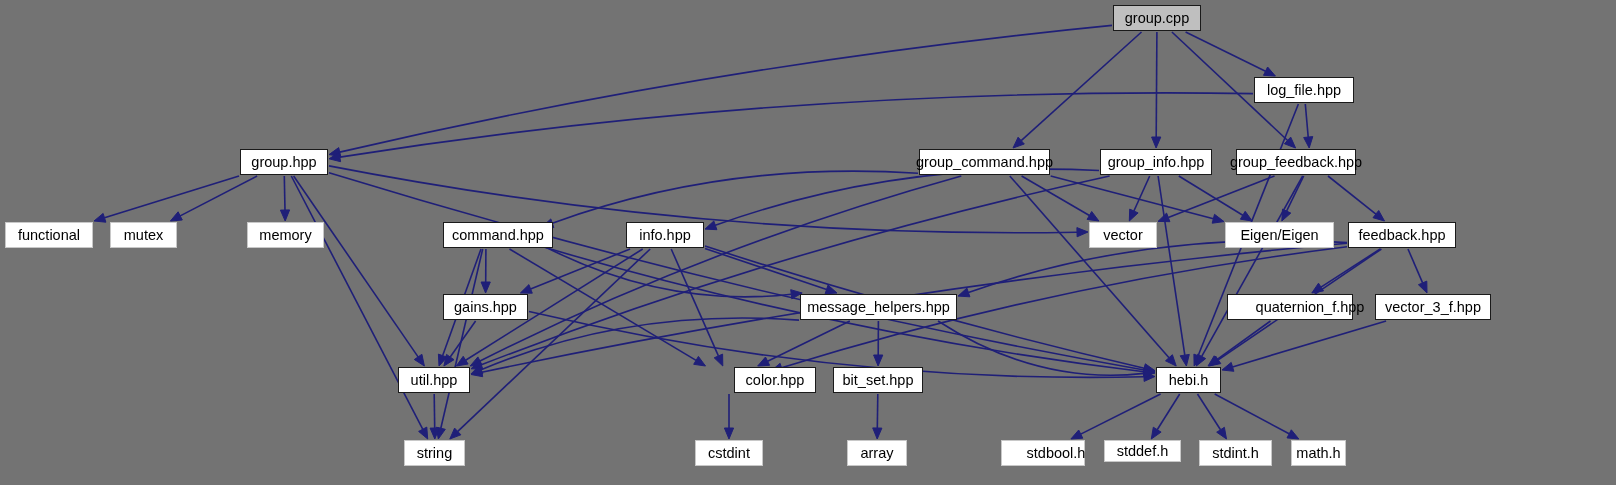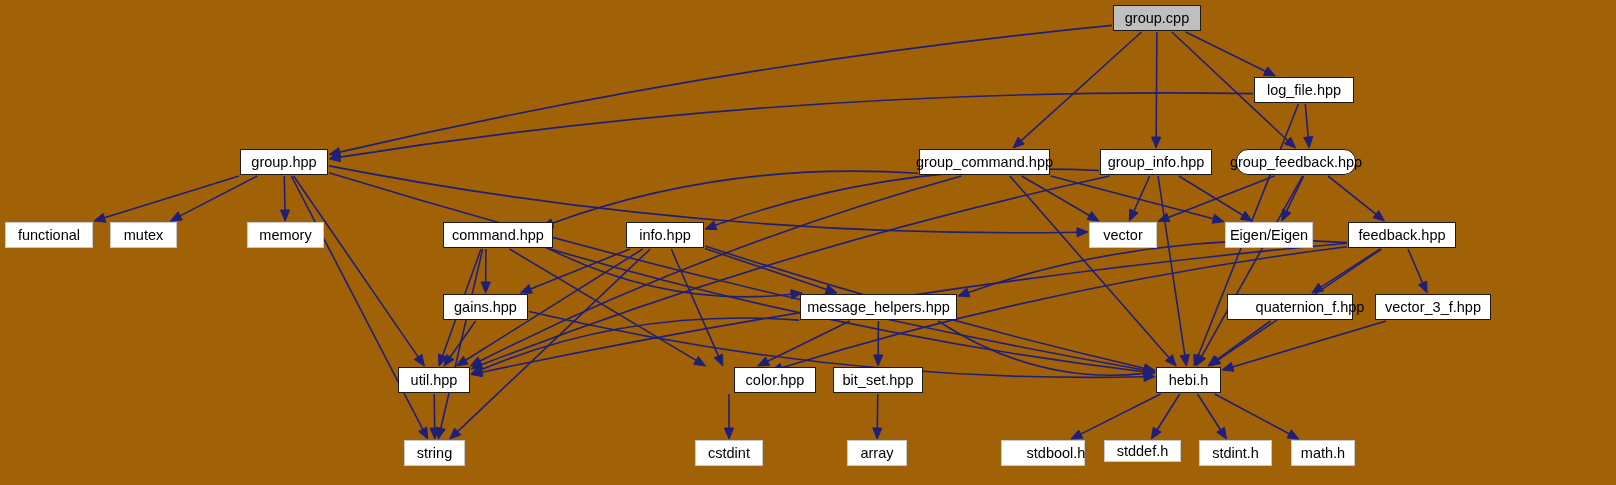--- a/index.html
+++ b/index.html
@@ -1,16 +1,16 @@
 <!DOCTYPE html>
 <html><head>
 <meta charset="utf-8">
 <style>
   html,body{margin:0;padding:0;background:#ffffff;}
-  #canvas{position:relative;width:1616px;height:485px;background:#a16207;
+  #canvas{position:relative;width:1616px;height:485px;background:#737373;
           font-family:"Liberation Sans","DejaVu Sans",sans-serif;overflow:hidden;}
   svg#edges{position:absolute;left:0;top:0;width:1616px;height:485px;}
   .node{position:absolute;box-sizing:border-box;display:flex;align-items:center;
         justify-content:center;white-space:nowrap;background:#ffffff;}
   .node .lbl{font-size:14.5px;color:#000000;line-height:1;}
   
   .n-local{border:1.6px solid #1a1a1a;}
   
   .n-sys{border:1px solid #c8c8c8;}
   
@@ -279,42 +279,42 @@
       </div>
       <div class="node n-local" style="left: 240px; top: 149px; width: 88px; height: 26px;">
         <span class="lbl">group.hpp</span>
       </div>
       <div class="node n-local" style="left: 919px; top: 149px; width: 131px; height: 26px;">
         <span class="lbl">group_command.hpp</span>
       </div>
       <div class="node n-local" style="left: 1100px; top: 149px; width: 112px; height: 26px;">
         <span class="lbl">group_info.hpp</span>
       </div>
-      <div class="node n-local" style="left: 1236px; top: 149px; width: 120px; height: 26px; border-radius: 12px;">
+      <div class="node n-local" style="left: 1236px; top: 149px; width: 120px; height: 26px;">
         <span class="lbl">group_feedback.hpp</span>
       </div>
       <div class="node n-sys" style="left: 5px; top: 222px; width: 88px; height: 26px;">
         <span class="lbl">functional</span>
       </div>
       <div class="node n-sys" style="left: 110px; top: 222px; width: 67px; height: 26px;">
         <span class="lbl">mutex</span>
       </div>
       <div class="node n-sys" style="left: 247px; top: 222px; width: 77px; height: 26px;">
         <span class="lbl">memory</span>
       </div>
       <div class="node n-local" style="left: 431px; top: 222px; width: 110px; height: 26px; margin-left: 12px;">
         <span class="lbl">command.hpp</span>
       </div>
       <div class="node n-local" style="left: 626px; top: 222px; width: 78px; height: 26px;">
         <span class="lbl">info.hpp</span>
       </div>
       <div class="node n-sys" style="left: 1089px; top: 222px; width: 68px; height: 26px;">
         <span class="lbl">vector</span>
       </div>
-      <div class="node n-sys" style="left: 1225px; top: 222px; width: 88px; height: 26px;">
+      <div class="node n-sys" style="left: 1225px; top: 222px; width: 109px; height: 26px;">
         <span class="lbl">Eigen/Eigen</span>
       </div>
       <div class="node n-local" style="left: 1348px; top: 222px; width: 108px; height: 26px;">
         <span class="lbl">feedback.hpp</span>
       </div>
       <div class="node n-local" style="left: 443px; top: 294px; width: 85px; height: 26px;">
         <span class="lbl">gains.hpp</span>
       </div>
       <div class="node n-local" style="left: 800px; top: 294px; width: 157px; height: 26px;">
         <span class="lbl">message_helpers.hpp</span>
@@ -348,17 +348,17 @@
       </div>
       <div class="node n-sys" style="left: 1001px; top: 440px; width: 84px; height: 26px; padding-left: 26px;">
         <span class="lbl">stdbool.h</span>
       </div>
       <div class="node n-sys" style="left: 1104px; top: 440px; width: 77px; height: 22px;">
         <span class="lbl">stddef.h</span>
       </div>
       <div class="node n-sys" style="left: 1199px; top: 440px; width: 73px; height: 26px;">
         <span class="lbl">stdint.h</span>
       </div>
-      <div class="node n-sys" style="left: 1291px; top: 440px; width: 64px; height: 26px;">
+      <div class="node n-sys" style="left: 1291px; top: 440px; width: 55px; height: 26px;">
         <span class="lbl">math.h</span>
       </div>
     </div>
 </div>
 
 </body></html>

